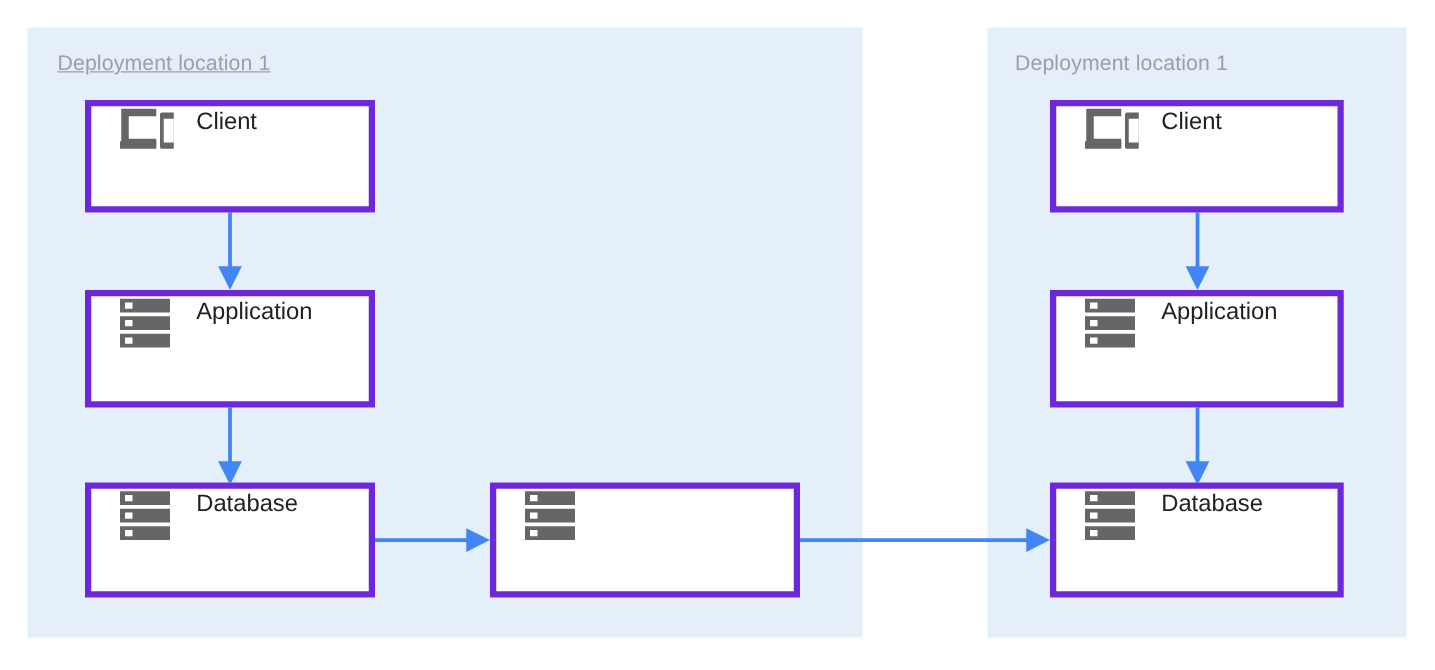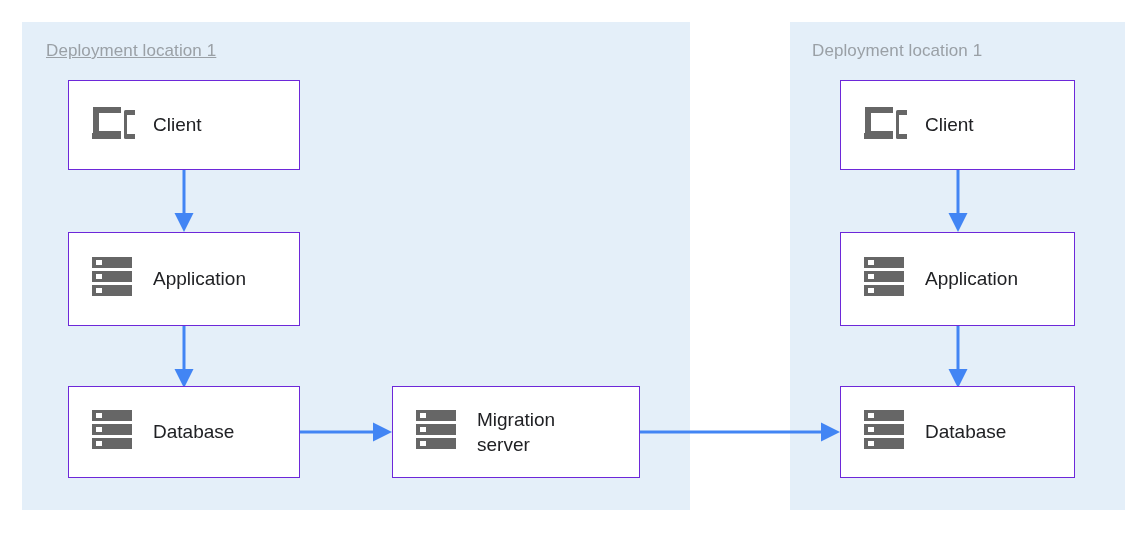--- a/index.html
+++ b/index.html
@@ -24,25 +24,24 @@
   .zone-label {
     position: absolute;
     font-size: 17px;
     color: #9aa0a6;
     white-space: nowrap;
     letter-spacing: 0.1px;
   }
   .node {
     position: absolute;
     background: #ffffff;
-    border: 1px solid #6d28d9;
+    border: 5px solid #6d28d9;
     box-sizing: border-box;
     display: flex;
     flex-direction: row;
-    align-items: center;
     z-index: 5;
   }
   .node-icon {
     flex: 0 0 auto;
     margin-left: 22px;
     margin-right: 18px;
     display: block;
   }
   .node-label {
     font-size: 19px;
@@ -156,22 +155,20 @@
     <span class="node-icon">
       <svg width="44" height="44" viewBox="0 0 44 44">
         <rect x="1" y="2" width="40" height="11" fill="#666666"></rect>
         <rect x="1" y="16" width="40" height="11" fill="#666666"></rect>
         <rect x="1" y="30" width="40" height="11" fill="#666666"></rect>
         <rect x="5" y="5" width="6" height="5" fill="#ffffff"></rect>
         <rect x="5" y="19" width="6" height="5" fill="#ffffff"></rect>
         <rect x="5" y="33" width="6" height="5" fill="#ffffff"></rect>
       </svg>
     </span>
-    <span class="node-label">Migration
-server</span>
   </div>
 
   <div class="node" style="left:840px; top:80px; width:235px; height:90px;">
     <span class="node-icon">
       <svg width="44" height="36" viewBox="0 0 44 36">
         <path d="M2 2 H30 V8 H8 V26 H30 V32 H2 Z" fill="#666666"></path>
         <rect x="1" y="28" width="29" height="6" fill="#666666"></rect>
         <rect x="33" y="5" width="16" height="29" rx="1.5" fill="#666666"></rect>
         <rect x="36" y="10" width="10" height="19" fill="#ffffff"></rect>
       </svg>

